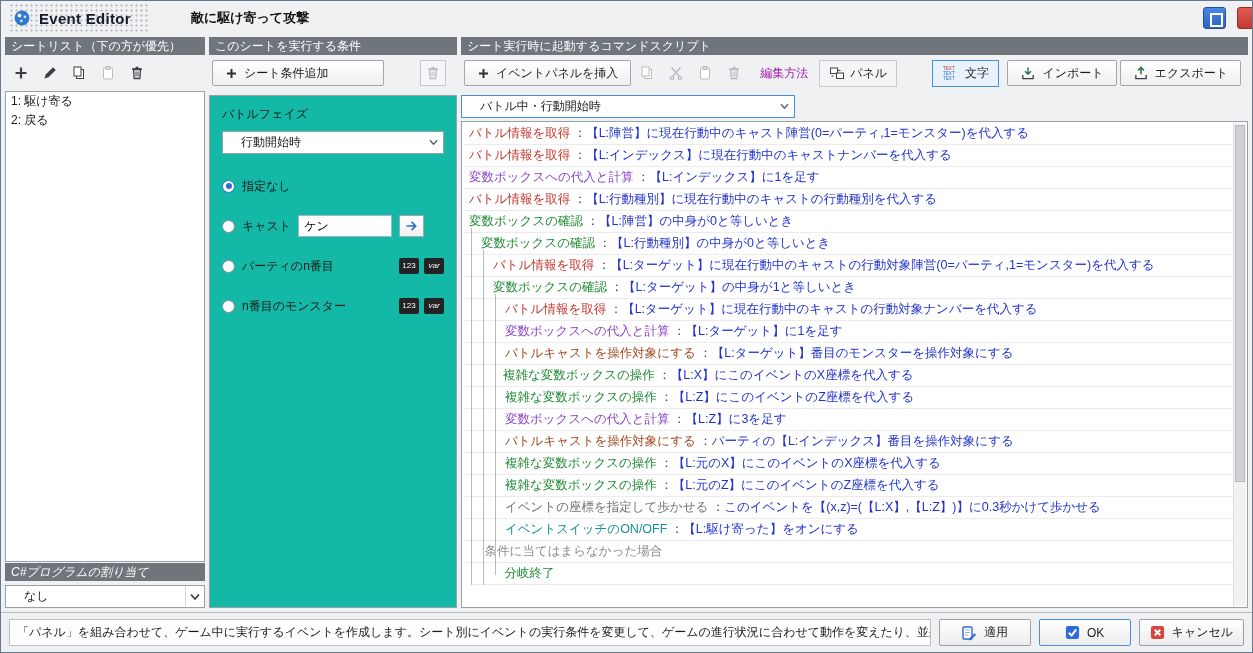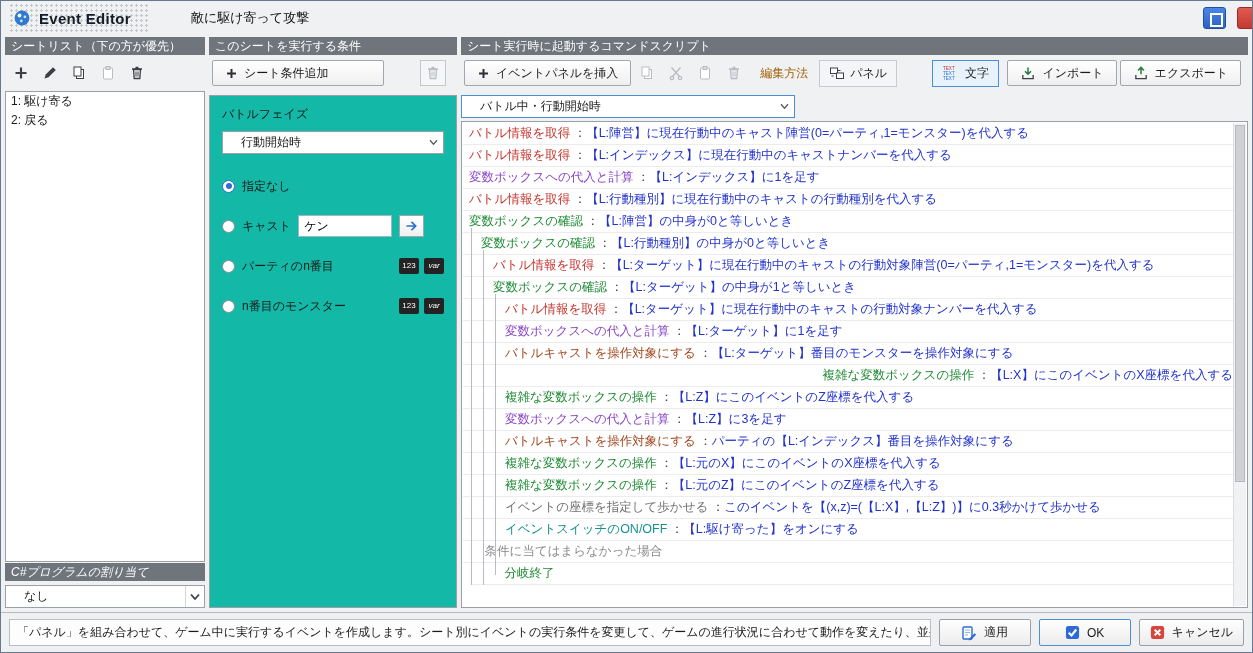--- a/index.html
+++ b/index.html
@@ -5,21 +5,21 @@
   * { margin:0; padding:0; box-sizing:border-box; }
   html,body { background:#8a8f96; }
   body { font-family:"Liberation Sans","DejaVu Sans",sans-serif; }
   .window { position:relative; width:1253px; height:653px; background:#f0f1f3; border:1px solid #67798e; overflow:hidden; font-size:12px; color:#1a1a1a; }
 
   
   .titlebar { position:absolute; top:0; left:0; right:0; height:34px; display:flex; align-items:center; padding-left:8px; }
   .title-wrap { display:flex; align-items:center; gap:8px; padding:6px 18px 6px 4px;
                 background-image:radial-gradient(#c3c6ca 1px, transparent 1.3px); background-size:5px 5px; }
   .app-title { font-size:15px; font-weight:bold; color:#141c29; letter-spacing:0.3px; }
-  .event-name { margin-left:42px; font-size:13px; color:#111; }
+  .event-name { margin-left:42px; font-size:13px; color:#111;font-weight:bold; }
   .win-btn { position:absolute; top:6px; height:22px; border-radius:3px; cursor:default; }
   .win-restore { right:26px; width:23px; background:linear-gradient(#4a86e8,#2d62c4); border:1px solid #1f4f9e; }
   .win-restore::after { content:""; position:absolute; left:6px; top:5px; width:9px; height:10px; border:2px solid #fff; }
   .win-close { right:-9px; width:24px; background:linear-gradient(#e05a50,#c23b33); border:1px solid #9e2a24; }
 
   
   .panel { position:absolute; top:36px; bottom:44px; }
   .p-left  { left:4px;  width:200px; }
   .p-mid   { left:208px; width:248px; }
   .p-right { left:460px; right:4px; }
@@ -41,21 +41,21 @@
   .radio-row { display:flex; align-items:center; gap:7px; margin-top:16px; position:relative; height:24px; }
   .radio { width:13px; height:13px; border:1px solid #8a8f96; border-radius:50%; background:#fff; position:relative; flex:0 0 auto; }
   .radio.sel { border-color:#2d6fd0; }
   .radio.sel::after { content:""; position:absolute; inset:2.5px; background:#2d6fd0; border-radius:50%; }
   .cast-input { width:94px; height:22px; border:1px solid #9fb4cd; padding:0 5px; font-size:12px; font-family:inherit; }
   .jump-btn { width:25px; height:22px; border:1px solid #a0a7b0; background:linear-gradient(#fff,#f0f0f0); display:flex; align-items:center; justify-content:center; }
   .badges { position:absolute; right:0; display:flex; gap:5px; }
   .badge { background:#232323; color:#fff; font-size:8px; line-height:1; padding:4px 3px; border-radius:2px; min-width:20px; text-align:center; }
 
   
-  .mode-label { color:#a16207; margin:0 8px 0 10px; }
+  .mode-label { color:#a21caf; margin:0 8px 0 10px; }
   .mode-btn { height:27px; display:flex; align-items:center; gap:5px; padding:0 9px; border:1px solid #c6cbd1; background:#f4f5f6; white-space:nowrap; }
   .mode-btn.sel { background:#e7f2fd; border:1px solid #4a90d9;margin-left:32px; }
   .spacer { flex:1; }
   .trigger-combo { position:absolute; top:58px; left:0; width:334px; border-color:#4a90d9; }
   .script-box { position:absolute; top:84px; left:0; right:0; bottom:0; background:#fff; border:1px solid #9aa0a6; }
   .script-rows { position:absolute; top:1px; left:1px; right:14px; bottom:1px; overflow:hidden; }
   .srow { height:22px; line-height:21px; border-bottom:1px solid #ececec; white-space:nowrap; overflow:hidden; font-size:12.5px; }
   .srow-colon { color:#444; }
   .srow-desc { color:#2233cc; }
   .guide { position:absolute; width:1px; background:#b8bcc0; }
@@ -319,21 +319,21 @@
           <div class="srow" style="padding-left: 6px;"><span class="srow-label" style="color: rgb(197, 52, 44);">バトル情報を取得</span><span class="srow-colon"> ：</span><span class="srow-desc">【L:インデックス】に現在行動中のキャストナンバーを代入する</span></div>
           <div class="srow" style="padding-left: 6px;"><span class="srow-label" style="color: rgb(138, 70, 200);">変数ボックスへの代入と計算</span><span class="srow-colon"> ：</span><span class="srow-desc">【L:インデックス】に1を足す</span></div>
           <div class="srow" style="padding-left: 6px;"><span class="srow-label" style="color: rgb(197, 52, 44);">バトル情報を取得</span><span class="srow-colon"> ：</span><span class="srow-desc">【L:行動種別】に現在行動中のキャストの行動種別を代入する</span></div>
           <div class="srow" style="padding-left: 6px;"><span class="srow-label" style="color: rgb(30, 139, 51);">変数ボックスの確認</span><span class="srow-colon"> ：</span><span class="srow-desc">【L:陣営】の中身が0と等しいとき</span></div>
           <div class="srow" style="padding-left: 18px;"><span class="srow-label" style="color: rgb(30, 139, 51);">変数ボックスの確認</span><span class="srow-colon"> ：</span><span class="srow-desc">【L:行動種別】の中身が0と等しいとき</span></div>
           <div class="srow" style="padding-left: 30px;"><span class="srow-label" style="color: rgb(197, 52, 44);">バトル情報を取得</span><span class="srow-colon"> ：</span><span class="srow-desc">【L:ターゲット】に現在行動中のキャストの行動対象陣営(0=パーティ,1=モンスター)を代入する</span></div>
           <div class="srow" style="padding-left: 30px;"><span class="srow-label" style="color: rgb(30, 139, 51);">変数ボックスの確認</span><span class="srow-colon"> ：</span><span class="srow-desc">【L:ターゲット】の中身が1と等しいとき</span></div>
           <div class="srow" style="padding-left: 42px;"><span class="srow-label" style="color: rgb(197, 52, 44);">バトル情報を取得</span><span class="srow-colon"> ：</span><span class="srow-desc">【L:ターゲット】に現在行動中のキャストの行動対象ナンバーを代入する</span></div>
           <div class="srow" style="padding-left: 42px;"><span class="srow-label" style="color: rgb(138, 70, 200);">変数ボックスへの代入と計算</span><span class="srow-colon"> ：</span><span class="srow-desc">【L:ターゲット】に1を足す</span></div>
           <div class="srow" style="padding-left: 42px;"><span class="srow-label" style="color: rgb(162, 70, 30);">バトルキャストを操作対象にする</span><span class="srow-colon"> ：</span><span class="srow-desc">【L:ターゲット】番目のモンスターを操作対象にする</span></div>
-          <div class="srow" style="padding-left: 52px; text-align: right;"><span class="srow-label" style="color: rgb(30, 139, 51);">複雑な変数ボックスの操作</span><span class="srow-colon"> ：</span><span class="srow-desc">【L:X】にこのイベントのX座標を代入する</span></div>
+          <div class="srow" style="padding-left: 40px;"><span class="srow-label" style="color: rgb(30, 139, 51);">複雑な変数ボックスの操作</span><span class="srow-colon"> ：</span><span class="srow-desc">【L:X】にこのイベントのX座標を代入する</span></div>
           <div class="srow" style="padding-left: 42px;"><span class="srow-label" style="color: rgb(30, 139, 51);">複雑な変数ボックスの操作</span><span class="srow-colon"> ：</span><span class="srow-desc">【L:Z】にこのイベントのZ座標を代入する</span></div>
           <div class="srow" style="padding-left: 42px;"><span class="srow-label" style="color: rgb(138, 70, 200);">変数ボックスへの代入と計算</span><span class="srow-colon"> ：</span><span class="srow-desc">【L:Z】に3を足す</span></div>
           <div class="srow" style="padding-left: 42px;"><span class="srow-label" style="color: rgb(162, 70, 30);">バトルキャストを操作対象にする</span><span class="srow-colon"> ：</span><span class="srow-desc">パーティの【L:インデックス】番目を操作対象にする</span></div>
           <div class="srow" style="padding-left: 42px;"><span class="srow-label" style="color: rgb(30, 139, 51);">複雑な変数ボックスの操作</span><span class="srow-colon"> ：</span><span class="srow-desc">【L:元のX】にこのイベントのX座標を代入する</span></div>
           <div class="srow" style="padding-left: 42px;"><span class="srow-label" style="color: rgb(30, 139, 51);">複雑な変数ボックスの操作</span><span class="srow-colon"> ：</span><span class="srow-desc">【L:元のZ】にこのイベントのZ座標を代入する</span></div>
           <div class="srow" style="padding-left: 42px;"><span class="srow-label" style="color: #737373;">イベントの座標を指定して歩かせる</span><span class="srow-colon"> ：</span><span class="srow-desc">このイベントを【(x,z)=(【L:X】,【L:Z】)】に0.3秒かけて歩かせる</span></div>
           <div class="srow" style="padding-left: 42px;"><span class="srow-label" style="color: rgb(23, 145, 143);">イベントスイッチのON/OFF</span><span class="srow-colon"> ：</span><span class="srow-desc">【L:駆け寄った】をオンにする</span></div>
           <div class="srow" style="padding-left: 21.6px;"><span class="srow-label" style="color: rgb(138, 138, 138);">条件に当てはまらなかった場合</span></div>
           <div class="srow" style="padding-left: 33.6px; margin-left: 8px;"><span class="srow-label" style="color: rgb(30, 139, 51);">分岐終了</span></div>
         </div>

